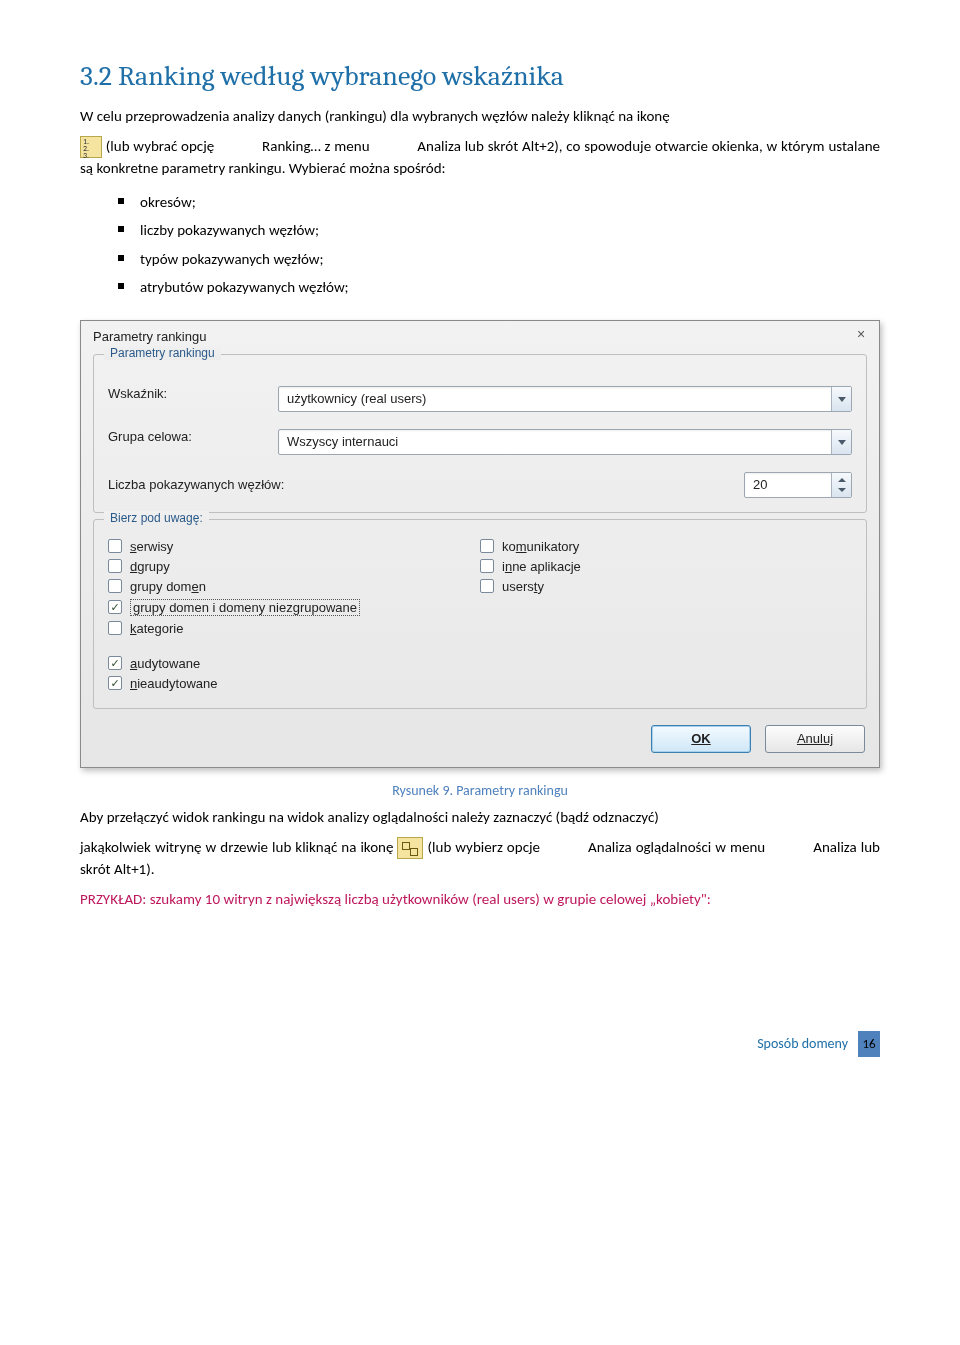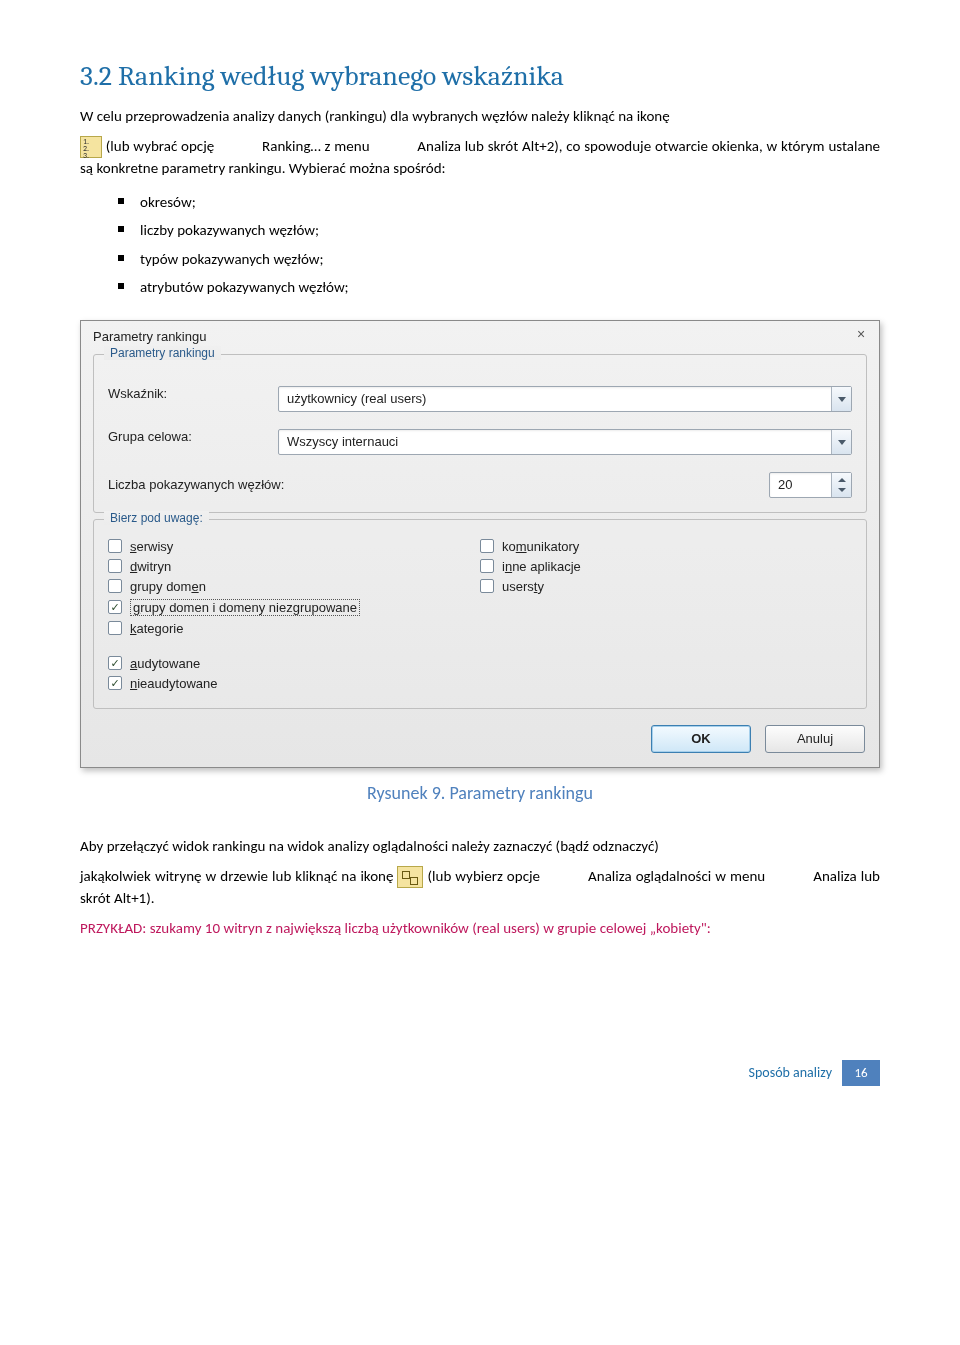--- a/index.html
+++ b/index.html
@@ -67,21 +67,21 @@
   .combo { width: 100%; }
   .combo .arrow, .numbox .spin {
     position: absolute; right: 0; top: 0; bottom: 0; width: 20px;
     background: linear-gradient(#f6f9fc,#d9e4ef);
     border-left: 1px solid #aab4bf;
   }
   .combo .arrow::after {
     content: ""; position: absolute; left: 6px; top: 10px;
     border-left: 4px solid transparent; border-right: 4px solid transparent; border-top: 5px solid #4a5a6a;
   }
-  .numbox { width: 83px; }
+  .numbox { width: 108px; }
   .numbox .spin::before, .numbox .spin::after {
     content: ""; position: absolute; left: 6px;
     border-left: 4px solid transparent; border-right: 4px solid transparent;
   }
   .numbox .spin::before { top: 5px; border-bottom: 4px solid #4a5a6a; }
   .numbox .spin::after  { bottom: 5px; border-top: 4px solid #4a5a6a; }
   .numrow { display: flex; align-items: center; margin: 10px 0 2px 0; }
   .numrow .lbl { flex: 1; }
   .checks { display: flex; }
   .col { flex: 1; }
@@ -92,40 +92,41 @@
     border-radius: 2px;
   }
   .chk.sel .lbltxt {
     border: 1px dotted #555; padding: 0 2px;
   }
   .chk .ul { text-decoration: underline; }
   .spacer { height: 10px; }
   .btnbar {
     display: flex; justify-content: flex-end; gap: 14px;
     padding: 10px 14px 14px 14px;
+    text-decoration: underline;
   }
   .btn {
     min-width: 100px; height: 28px; border: 1px solid #7a8a9a; border-radius: 3px;
     display: flex; align-items: center; justify-content: center;
     background: linear-gradient(#fdfdfd,#e6e6e6); font-size: 13px;
   }
   .btn.default {
     border: 1px solid #3c7fb1;
     box-shadow: 0 0 0 1px #a6d0ec inset;
     background: linear-gradient(#f3faff,#cfe7f7);
     font-weight: bold;
   }
-  .caption { text-align: center; color: #4f81bd; font-size: 18px; margin: 10px 0 32px 0; }
+  .caption { text-align: center; color: #4f81bd; font-size: 14px; margin: 10px 0 8px 0; }
   .example { color: #be185d; font-size: 15px; text-align: justify; line-height: 1.45; }
   .footer {
     margin-top: 120px; display: flex; justify-content: flex-end; align-items: center;
     font-size: 14px;
   }
   .footer .ftxt { color: #1f6fa8; margin-right: 10px; }
-  .footer .pbox { width: 38px; height: 26px; background: #4f81bd; color: #ffffff; display: flex; align-items: center; justify-content: center; font-size: 13px; text-align: center; }
+  .footer .pbox { width: 22px; height: 26px; background: #4f81bd; color: #000000; display: flex; align-items: center; justify-content: center; font-size: 13px; text-align: center; }
 </style>
 </head>
 <body>
 
 <div class="page">
 
   <div class="h2">3.2  Ranking według wybranego wskaźnika</div>
 
   <p class="para">W celu przeprowadzenia analizy danych (rankingu) dla wybranych węzłów należy kliknąć na ikonę</p>
 
@@ -185,21 +186,21 @@
         <span class="legend">Bierz pod uwagę:</span>
 
         <div class="checks">
           <div class="col">
             <div class="chk">
               <span class="box"></span>
               <span class="lbltxt"><span class="ul">s</span><span>erwisy</span></span>
             </div>
             <div class="chk">
               <span class="box"></span>
-              <span class="lbltxt"><span class="ul">d</span><span>witryn</span></span>
+              <span class="lbltxt"><span class="ul">d</span><span>grupy</span></span>
             </div>
             <div class="chk">
               <span class="box"></span>
               <span class="lbltxt"><span>grupy dom</span><span class="ul">e</span><span>n</span></span>
             </div>
             <div class="chk sel">
               <span class="box">✓</span>
               <span class="lbltxt"><span class="ul">g</span><span>rupy domen i domeny niezgrupowane</span></span>
             </div>
             <div class="chk">
@@ -246,17 +247,17 @@
 
   <p class="para">Aby przełączyć widok rankingu na widok analizy oglądalności należy zaznaczyć (bądź odznaczyć)</p>
 
   <p class="para">
     <span>jakąkolwiek witrynę w drzewie lub kliknąć na ikonę </span><span class="inline-icon2"></span><span> (lub wybierz opcje </span><span class="bold">Analiza oglądalności</span><span> w menu </span><span class="bold">Analiza</span><span> lub skrót Alt+1).</span>
   </p>
 
   <p class="para example">PRZYKŁAD: szukamy 10 witryn z największą liczbą użytkowników (real users) w grupie celowej „kobiety":</p>
 
   <div class="footer">
-    <span class="ftxt">Sposób analizy</span>
+    <span class="ftxt">Sposób domeny</span>
     <span class="pbox">16</span>
   </div>
 
 </div>
 
 </body></html>

